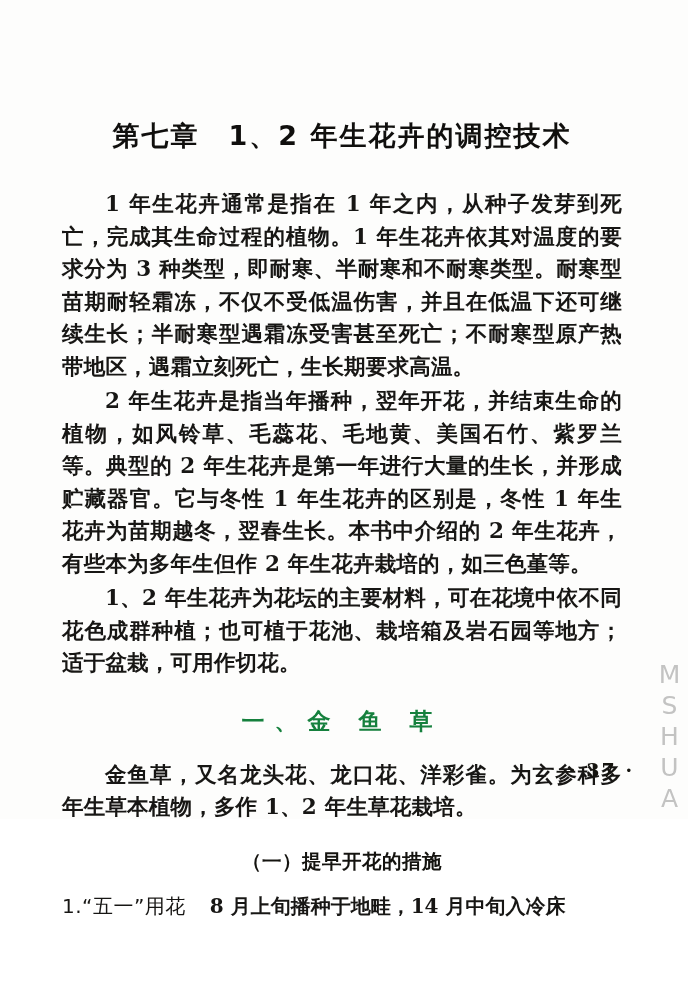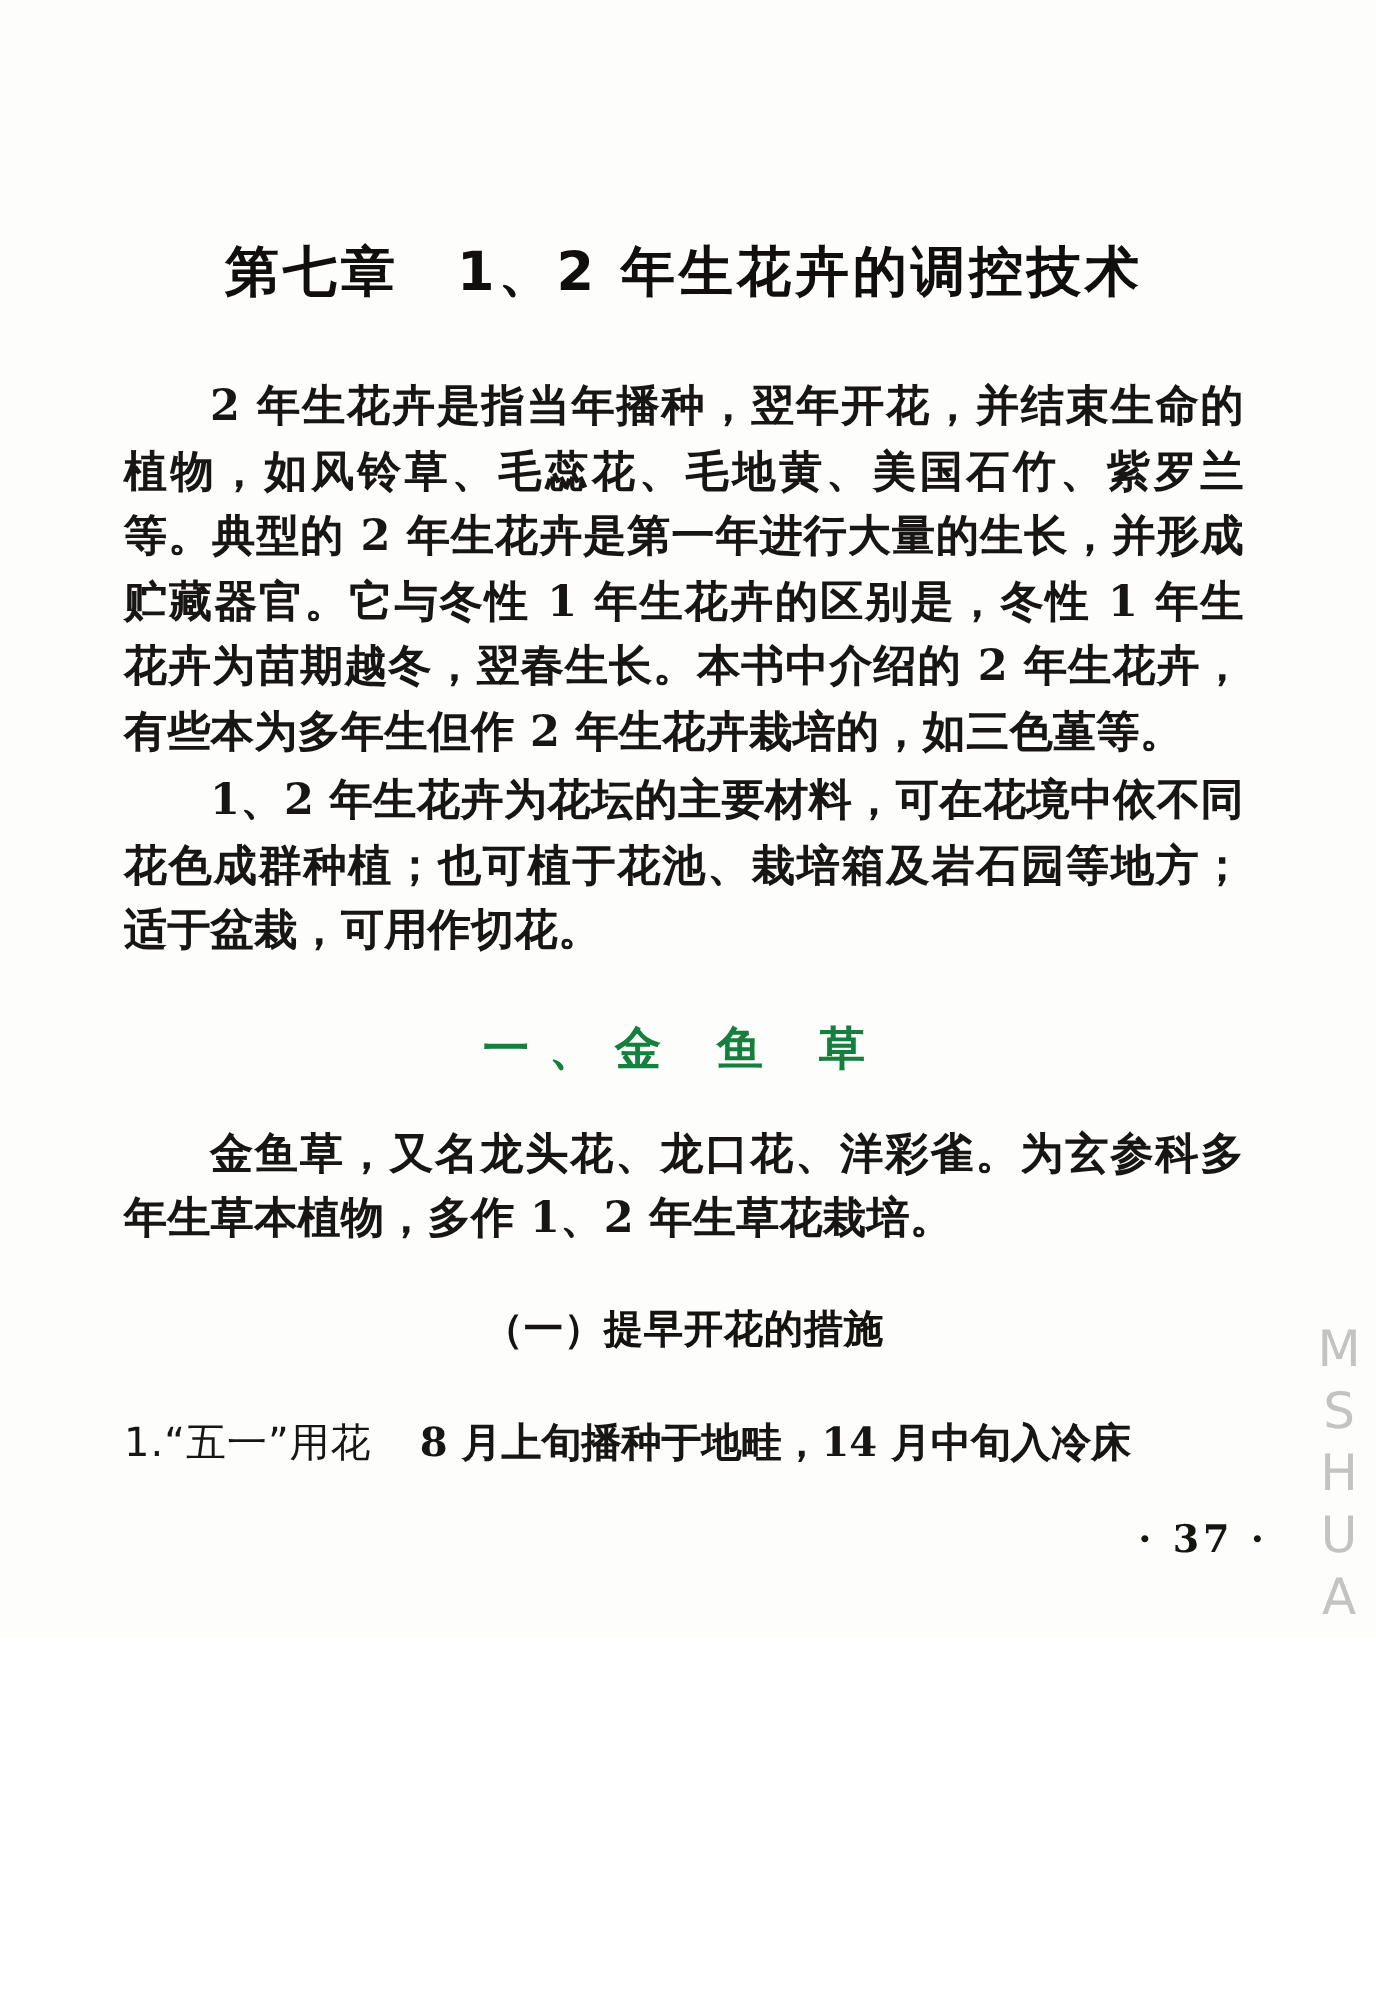--- a/index.html
+++ b/index.html
@@ -57,21 +57,21 @@
     text-align: center;
     letter-spacing: 10px;
     margin: 26px 0 22px 0;
     font-family: "DejaVu Sans", "Liberation Sans", sans-serif;
     color: #15803d;
   }
   .subsection-title {
     font-size: 19.5px;
     font-weight: bold;
     text-align: center;
-    margin: 24px 0 28px 0;
+    margin: 24px 0 16px 0;
     letter-spacing: 0.5px;
     color: #14130f;
     font-family: "DejaVu Sans", "Liberation Sans", sans-serif;
   }
   p.item-text {
     font-size: 20px;
     line-height: 31px;
     margin: 0;
     text-align: justify;
     color: #171614;
@@ -111,20 +111,21 @@
   }
 </style>
 </head>
 <body>
 
 <div class="page">
   <div class="content">
 
     <h1 class="chapter-title">第七章　1、2 年生花卉的调控技术</h1>
 
+    <p class="body-text">1 年生花卉通常是指在 1 年之内，从种子发芽到死亡，完成其生命过程的植物。1 年生花卉依其对温度的要求分为 3 种类型，即耐寒、半耐寒和不耐寒类型。耐寒型苗期耐轻霜冻，不仅不受低温伤害，并且在低温下还可继续生长；半耐寒型遇霜冻受害甚至死亡；不耐寒型原产热带地区，遇霜立刻死亡，生长期要求高温。</p>
     <p class="body-text">2 年生花卉是指当年播种，翌年开花，并结束生命的植物，如风铃草、毛蕊花、毛地黄、美国石竹、紫罗兰等。典型的 2 年生花卉是第一年进行大量的生长，并形成贮藏器官。它与冬性 1 年生花卉的区别是，冬性 1 年生花卉为苗期越冬，翌春生长。本书中介绍的 2 年生花卉，有些本为多年生但作 2 年生花卉栽培的，如三色堇等。</p>
     <p class="body-text">1、2 年生花卉为花坛的主要材料，可在花境中依不同花色成群种植；也可植于花池、栽培箱及岩石园等地方；适于盆栽，可用作切花。</p>
 
     <h2 class="section-title">一、金 鱼 草</h2>
 
     <p class="body-text">金鱼草，又名龙头花、龙口花、洋彩雀。为玄参科多年生草本植物，多作 1、2 年生草花栽培。</p>
 
     <h3 class="subsection-title">（一）提早开花的措施</h3>
 
     <p class="item-text">

